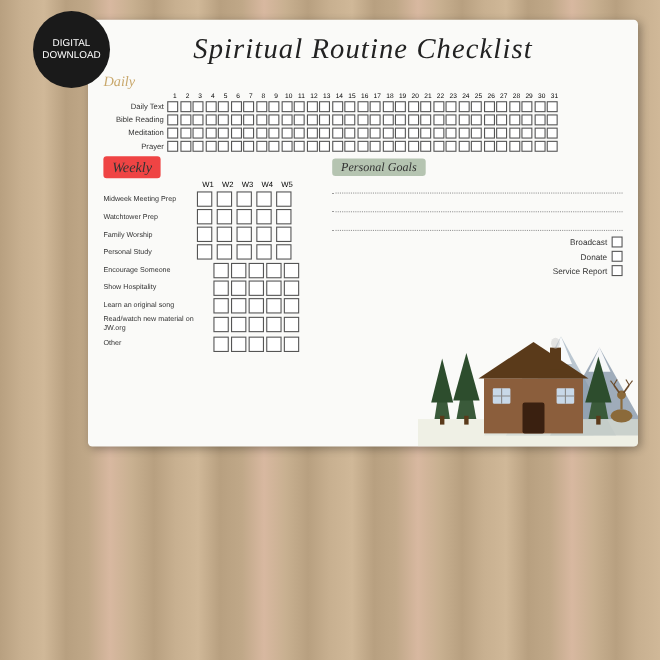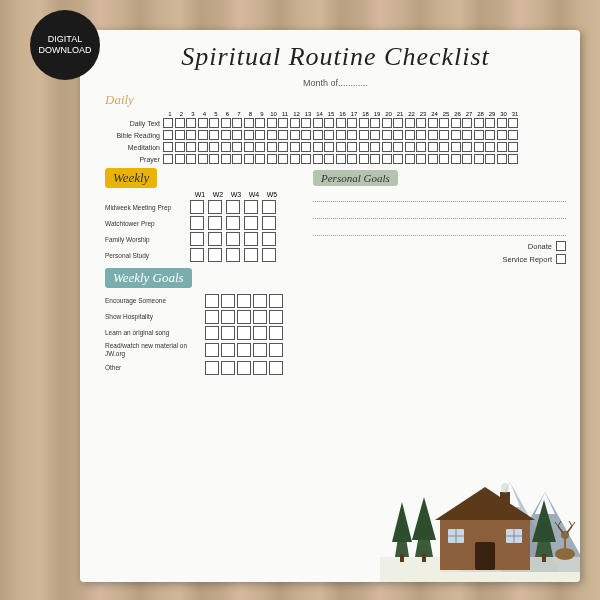--- a/index.html
+++ b/index.html
@@ -17,28 +17,28 @@
       position: relative;
       background: repeating-linear-gradient(
         90deg,
         #b8a080 0px, #c8b090 20px, #d0b898 40px, #b8a080 60px,
         #c0a888 80px, #d8b8a0 100px, #c8b090 120px, #b8a080 140px
       );
     }
 
     .card {
       position: absolute;
-      top: 30px;
+      top: 18px;
       left: 80px;
       width: 500px;
-      height: 552px;
+      height: 388px;
       background: #fafaf8;
       border-radius: 4px;
       box-shadow: 2px 2px 8px rgba(0,0,0,0.3);
-      padding: 12px 14px 10px 25px;
+      padding: 12px 14px 10px 14px;
       overflow: hidden;
     }
 
     .digital-badge {
       position: absolute;
       top: 10px;
       left: 30px;
       width: 70px;
       height: 70px;
       background: #1a1a1a;
@@ -134,21 +134,21 @@
       display: inline-block;
       padding: 2px 8px;
       border-radius: 3px;
       font-family: Georgia, serif;
       font-size: 13px;
       font-style: italic;
       color: #333;
       margin-bottom: 3px;
     }
 
-    .tag-sage { background: #eab308; }
+    .tag-sage { background: #ef4444; }
     .tag-teal { background: #7aadad; color: white; }
 
     .weekly-row {
       display: flex;
       align-items: center;
       margin-bottom: 2px;
     }
 
     .weekly-row-label {
       font-size: 6.5px;
@@ -235,21 +235,20 @@
 <div class="wood-bg">
 
   <div class="digital-badge">
     <span>DI​GI​TAL<br>DOWN​LOAD</span>
   </div>
 
   <div class="card">
 
     <div class="title">Spiritual Routine Checklist</div>
 
-    <div class="month-line">Month of............</div>
 
     <div class="section-daily">
       <div style="display:flex; align-items:center; margin-bottom:1px;">
         <span class="section-label-daily" style="color:#c9a86c; margin-right:4px;">Daily</span>
       </div>
 
       <div style="display:flex; align-items:center; margin-bottom:1px;">
         <div style="width:60px;"></div>
         <div style="display:flex; gap:1.5px;">
           <span style="font-size:6px; width:10px; text-align:center;">1</span>
@@ -494,23 +493,20 @@
           <div class="weekly-cbs">
             <span class="cb-lg"></span>
             <span class="cb-lg"></span>
             <span class="cb-lg"></span>
             <span class="cb-lg"></span>
             <span class="cb-lg"></span>
           </div>
         </div>
 
         
-        <div style="margin-top:6px;">
-          <span class="section-tag tag-teal">Weekly Goals</span>
-        </div>
 
         
         <div class="goal-row" style="margin-top:3px;">
           <span class="goal-row-label">Encourage Someone</span>
           <div class="goal-cbs">
             <span class="cb-lg"></span>
             <span class="cb-lg"></span>
             <span class="cb-lg"></span>
             <span class="cb-lg"></span>
             <span class="cb-lg"></span>
@@ -564,20 +560,24 @@
       </div>
 
       <div class="right-monthly">
         <span class="monthly-goals-tag">Personal Goals</span>
 
         <div class="dotted-line"></div>
         <div class="dotted-line"></div>
         <div class="dotted-line"></div>
 
         <div class="monthly-items">
+          <div class="monthly-item-row">
+            <span>Broadcast</span>
+            <span class="cb"></span>
+          </div>
           <div class="monthly-item-row">
             <span>Donate</span>
             <span class="cb"></span>
           </div>
           <div class="monthly-item-row">
             <span>Service Report</span>
             <span class="cb"></span>
           </div>
         </div>
 

